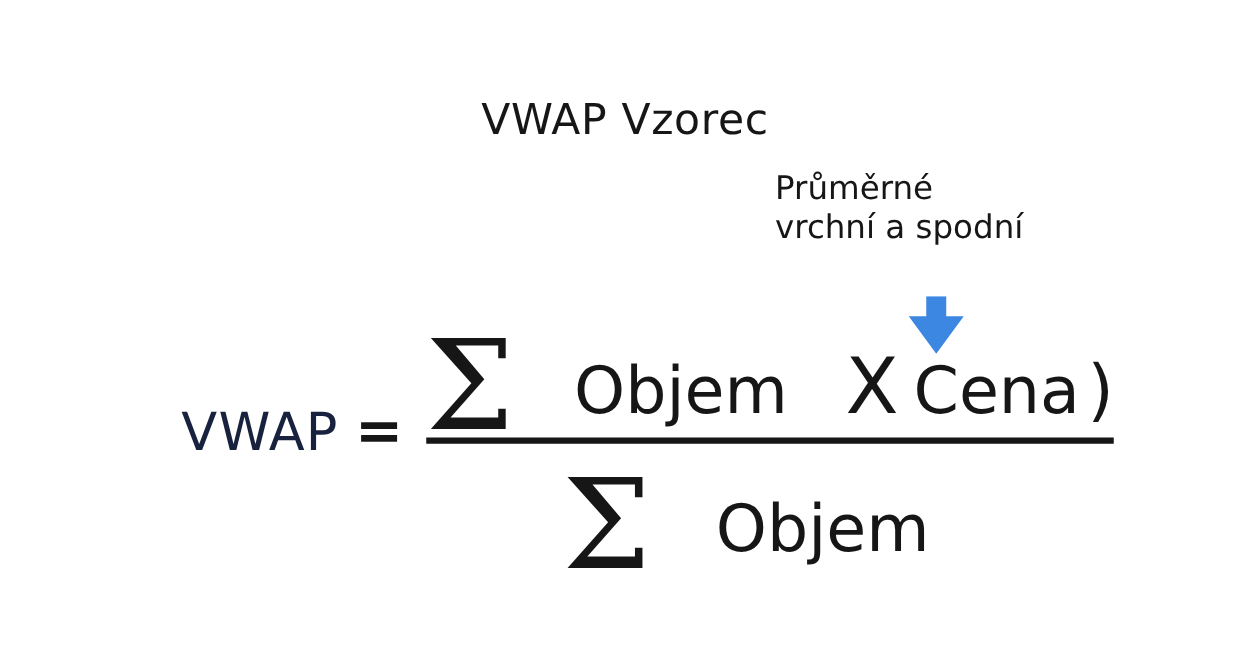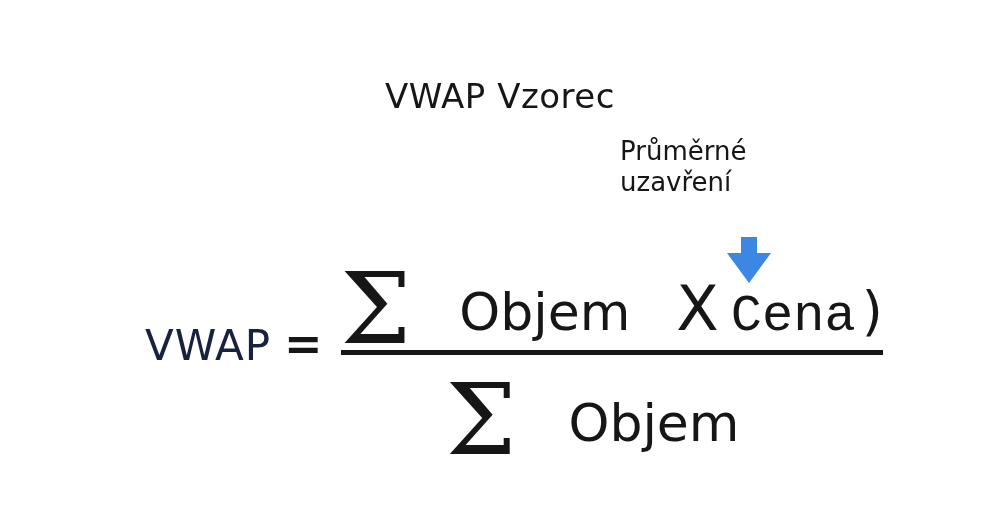--- a/index.html
+++ b/index.html
@@ -95,42 +95,42 @@
 
   .term { font-size: 52px; color: var(--text); }
 
   .op-x { font-size: 62px; color: var(--text); }
 
   .paren { font-size: 54px; color: var(--text); }
 
   .num .sigma { margin-right: 48px; }
   .num .t1 { margin-right: 46px; }
   .num .op-x { margin-right: 12px; }
-  .num .t2 { margin-right: 6px; font-family: Liberation Mono, monospace; }
+  .num .t2 { margin-right: 6px; }
 
   .frac-bar {
     height: 5px;
     background: var(--text);
     margin: 4px 0 2px 0;
   }
 
   .den {
     justify-content: center;
     padding-right: 38px;
   }
   .den .sigma { margin-right: 52px; }
 </style>
 </head>
 <body>
 
 <div class="page-title">VWAP Vzorec</div>
 
 <div class="annotation">
   <div>Průměrné</div>
-  <div>uzavření</div>
+  <div>vrchní a spodní</div>
 </div>
 
 <div class="arrow-wrap">
   <svg viewBox="0 0 44 46" xmlns="http://www.w3.org/2000/svg" aria-hidden="true">
     <polygon class="arrow-fill" points="14,0 30,0 30,16 44,16 22,46 0,16 14,16"></polygon>
   </svg>
 </div>
 
 <div class="formula">
   <span class="lhs">VWAP</span>

